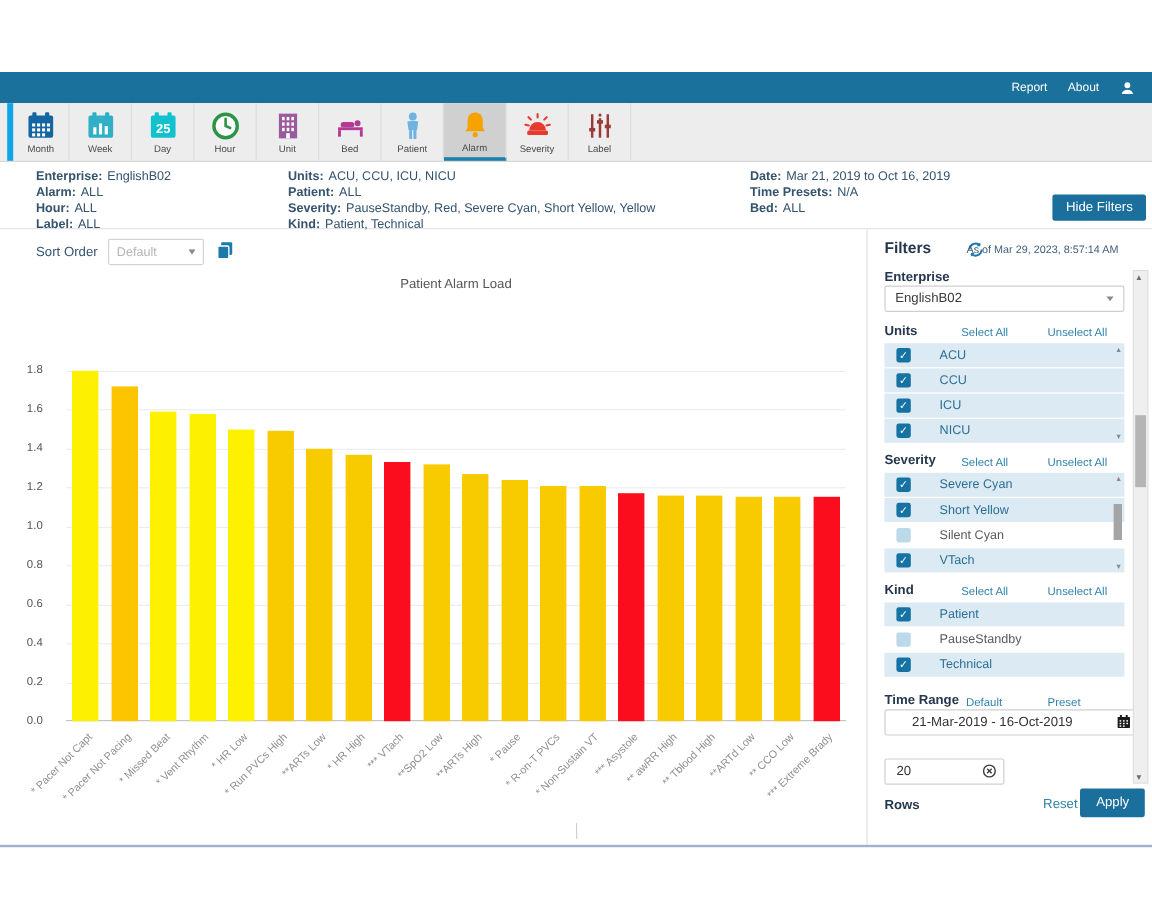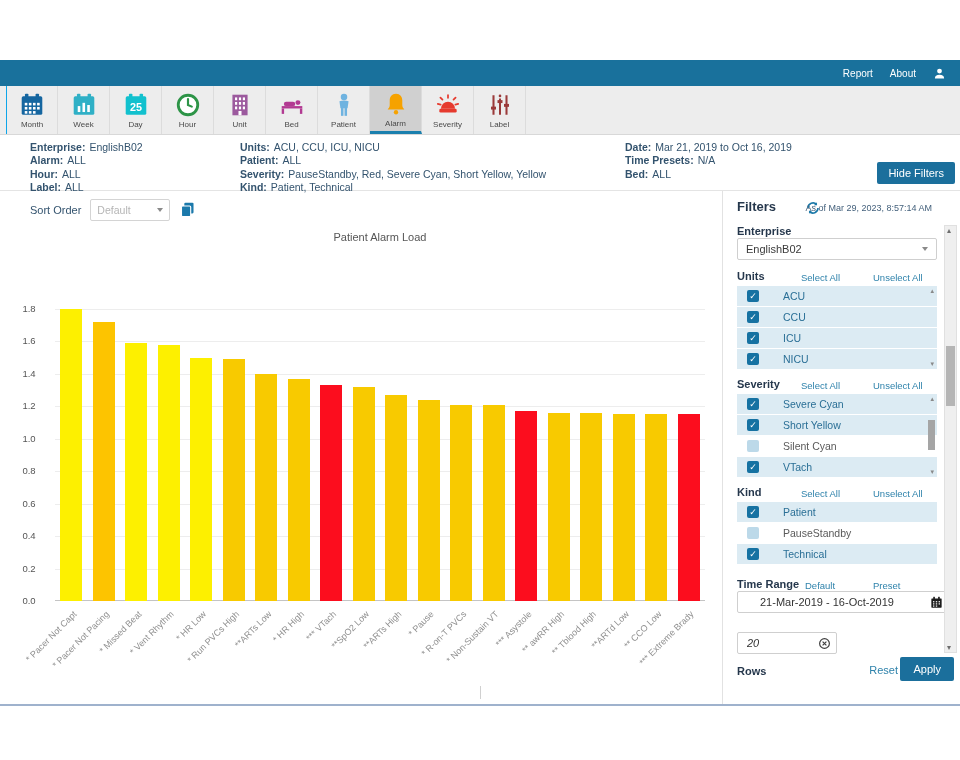--- a/index.html
+++ b/index.html
@@ -7,21 +7,21 @@
   .app{position:absolute;top:60px;left:0;width:960px;height:644px;background:#fff;
        border-bottom:2px solid #9fb2cd;border-right:2px solid #b9c6da;box-sizing:content-box;}
   
   .hdr{height:26px;background:#19719c;display:flex;align-items:center;justify-content:flex-end;gap:17px;padding-right:14px;}
   .hdr-link{color:#fff;font-size:10px;cursor:pointer;}
   .hdr-user{display:flex;align-items:center;}
   
   .tbar{height:48px;background:#ededed;border-bottom:1px solid #d8d8d8;display:flex;padding-left:6px;}
   .tb-btn{width:52px;box-sizing:border-box;border-right:1px solid #dcdcdc;display:flex;flex-direction:column;
           align-items:center;justify-content:center;gap:1px;cursor:pointer;}
-  .tb-btn:first-child{border-left:1px solid #0ea5e9;}
+  .tb-btn:first-child{border-left:5px solid #0ea5e9;}
   .tb-btn.sel{background:#d0d0d0;border-bottom:3px solid #1b80ae;}
   .tb-ic{height:28px;display:flex;align-items:center;}
   .tb-lbl{font-size:8px;color:#4a4a4a;}
   
   .summary{position:relative;height:55px;border-bottom:1px solid #e4e4e4;font-size:10.5px;color:#33536e;}
   .sum-col{position:absolute;top:6px;line-height:13.4px;}
   #sum1{left:30px;} #sum2{left:240px;} #sum3{left:625px;}
   .sl{font-weight:bold;} .sv{margin-left:4px;}
   .hide-btn{position:absolute;right:5px;top:27px;background:#1b6f9c;color:#fff;font-size:11px;
             padding:5px 11px;border-radius:2px;cursor:pointer;}
@@ -57,21 +57,21 @@
       font-size:9px;color:#fff;flex:0 0 12px;}
   .on .cb{background:#1672a2;} .off .cb{background:#bcd9e9;}
   .f-row .lbl{margin-left:24px;font-size:10.5px;}
   .on .lbl{color:#2a6f96;} .off .lbl{color:#5a5a5a;}
   .mini-sb{position:absolute;top:0;bottom:0;right:0;width:12px;font-size:7px;color:#8a8a8a;}
   .mini-sb .up{position:absolute;top:1px;right:3px;} .mini-sb .dn{position:absolute;bottom:1px;right:3px;}
   .mini-sb .mthumb{position:absolute;right:2px;top:26px;width:7px;height:30px;background:#a5a5a5;}
   .f-input-wrap{position:absolute;left:14px;}
   .f-input{width:100%;height:22px;box-sizing:border-box;border:1px solid #cfcfcf;border-radius:2px;
            font-size:11px;color:#333;font-family:inherit;background:#fff;}
-  .ti{padding:0 26px 0 22px;} .ri{padding:0 26px 0 9px;font-style:italic;}
+  .ti{padding:0 26px 0 22px;} .ri{padding:0 26px 0 9px;}
   .in-ic{position:absolute;right:6px;top:4px;}
   .f-reset{position:absolute;right:62px;top:473px;font-size:11px;color:#2e82ab;cursor:pointer;}
   .f-apply{position:absolute;right:6px;top:466px;background:#1b6f9c;color:#fff;font-size:11px;
            padding:6px 13px;border-radius:2px;cursor:pointer;}
   .panel-sb{position:absolute;right:3px;top:34px;height:428px;width:13px;background:#efefef;border:1px solid #e0e0e0;
             box-sizing:border-box;font-size:8px;color:#6e6e6e;}
   .panel-sb .up{position:absolute;top:0;left:2px;} .panel-sb .dn{position:absolute;bottom:0;left:2px;}
   .panel-sb .pthumb{position:absolute;left:1px;right:1px;top:120px;height:60px;background:#b5b5b5;}
 </style>
 </head>

